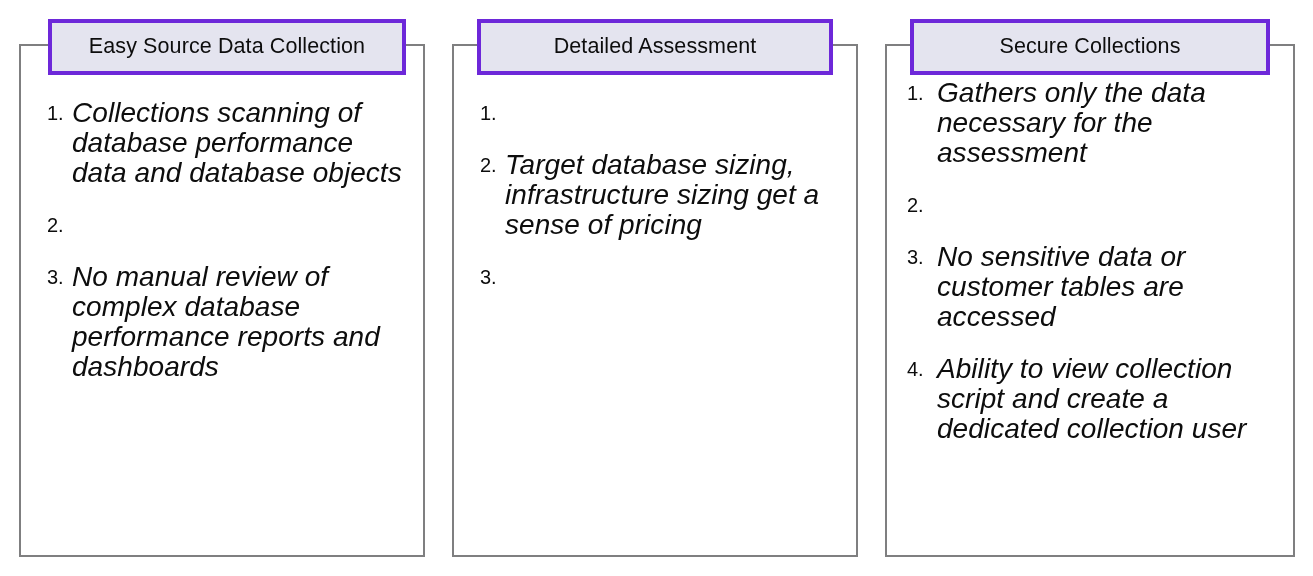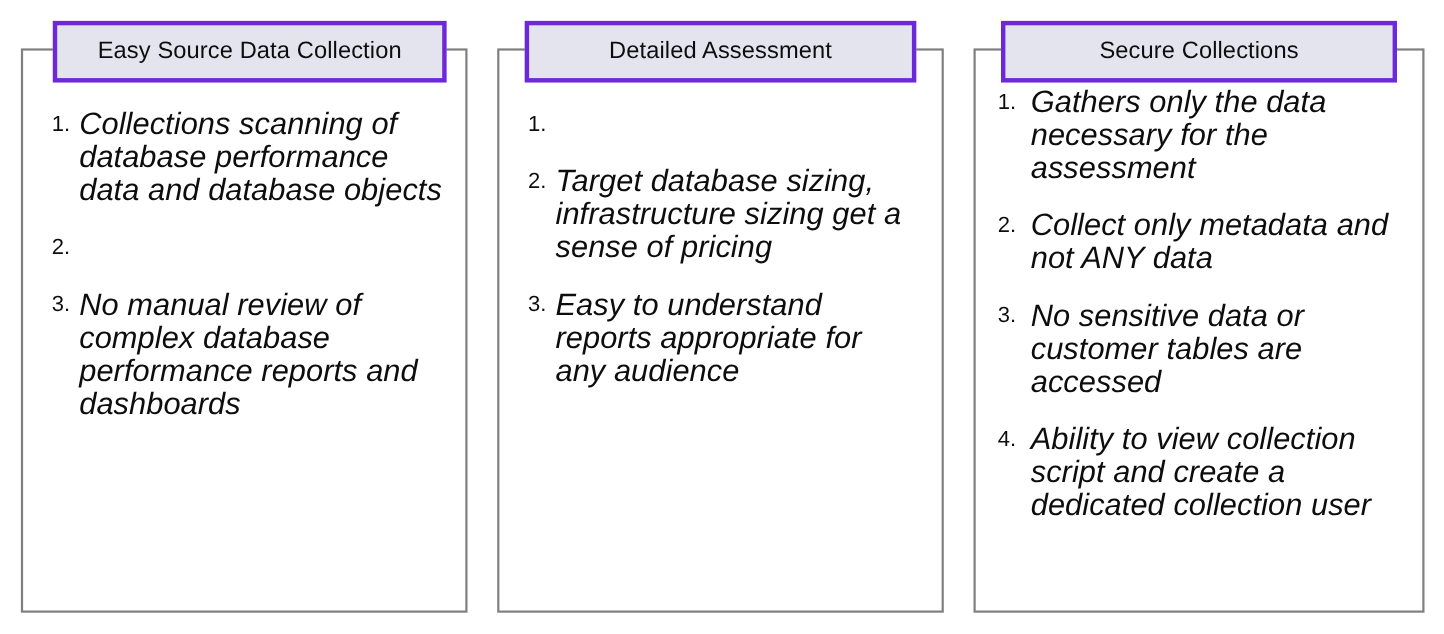--- a/index.html
+++ b/index.html
@@ -134,38 +134,36 @@
     <ul class="list">
       <li class="list-item">
         <span class="item-marker">1.</span>
       </li>
       <li class="list-item">
         <span class="item-marker">2.</span>
         <span class="item-text">Target database sizing, infrastructure sizing get a sense of pricing</span>
       </li>
       <li class="list-item">
         <span class="item-marker">3.</span>
-        <span class="item-text">Easy to understand reports appropriate for any audience</span>
       </li>
     </ul>
   </div>
 
   <div class="panel p3"></div>
   <div class="panel-tab t3">
     <span class="panel-title">Secure Collections</span>
   </div>
   <div class="panel-body b3">
     <ul class="list">
       <li class="list-item">
         <span class="item-marker">1.</span>
         <span class="item-text">Gathers only the data necessary for the assessment</span>
       </li>
       <li class="list-item">
         <span class="item-marker">2.</span>
-        <span class="item-text">Collect only metadata and not ANY data</span>
       </li>
       <li class="list-item">
         <span class="item-marker">3.</span>
         <span class="item-text">No sensitive data or customer tables are accessed</span>
       </li>
       <li class="list-item">
         <span class="item-marker">4.</span>
         <span class="item-text">Ability to view collection script and create a dedicated collection user</span>
       </li>
     </ul>

